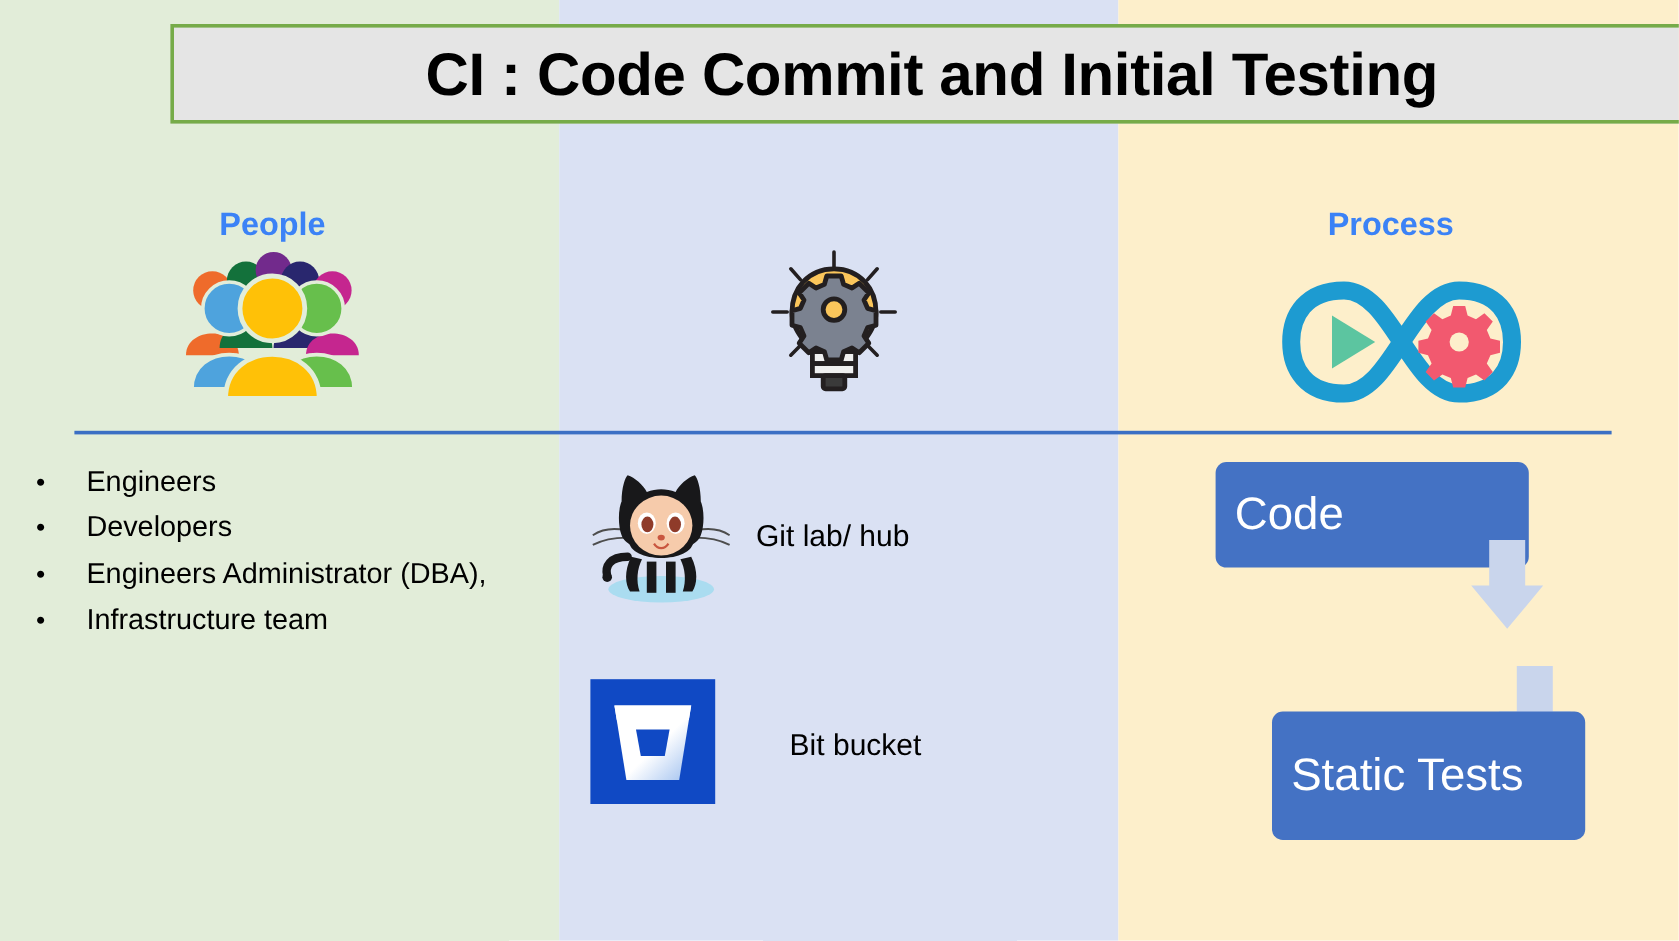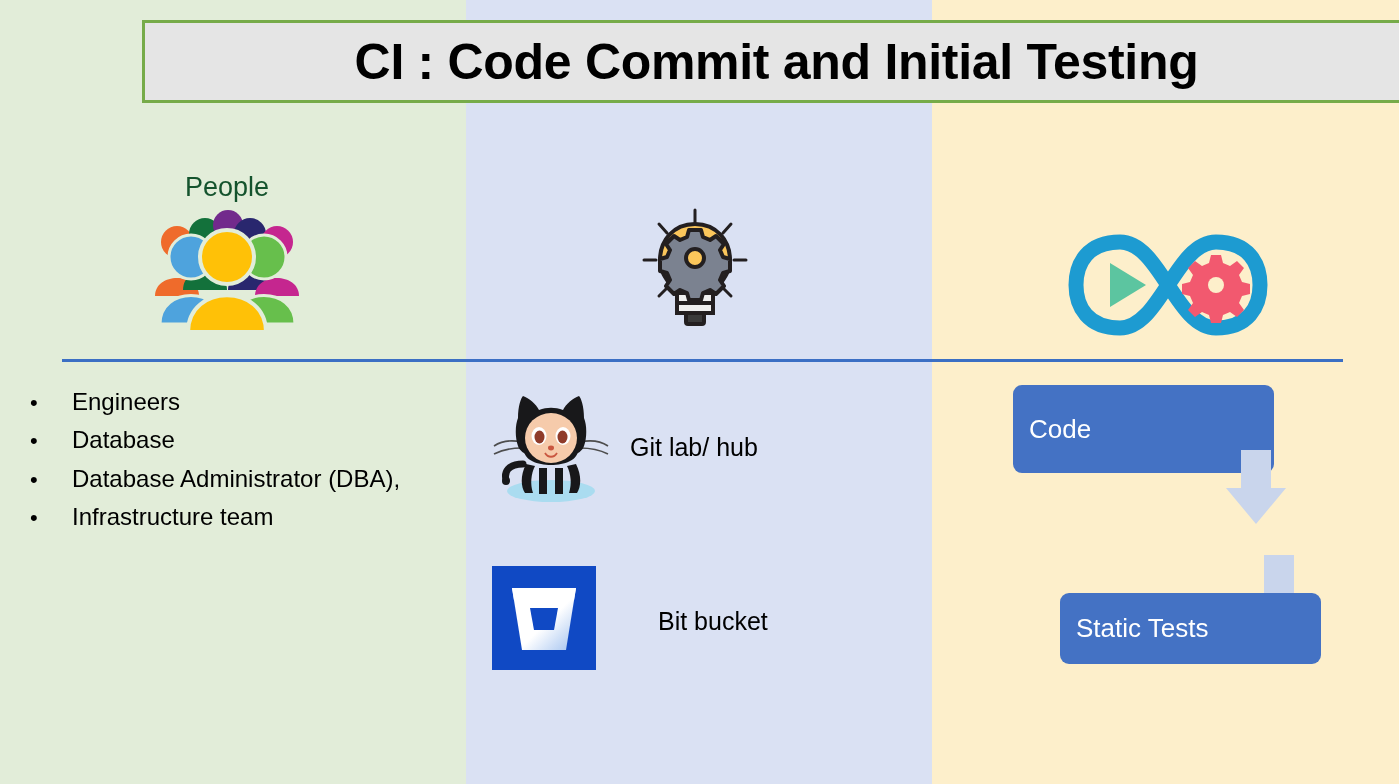--- a/index.html
+++ b/index.html
@@ -31,21 +31,21 @@
   }
   #title-text{
     font-size:50px;font-weight:bold;color:#000000;
     letter-spacing:-0.3px;white-space:nowrap;
     line-height:1;
   }
 
   
   .col-head{
     position:absolute;
-    font-size:27px;font-weight:normal;color:#14532d;
+    font-size:27px;font-weight:bold;color:#3b82f6;
     text-align:center;
   }
   #head-people{left:127px;top:172px;width:200px;}
   #head-technology{left:594px;top:169px;width:200px;}
   #head-process{left:1059px;top:172px;width:200px;}
 
   
   #divider{
     position:absolute;left:62px;top:359px;
     width:1281px;height:3px;background:#3b6fc4;
@@ -82,27 +82,27 @@
     font-size:25px;color:#000000;margin-left:28px;white-space:nowrap;
   }
   #tool-bitbucket .tool-label{margin-left:56px;}
 
   
   .flow-box{
     position:absolute;
     background:#4472c4;
     border-radius:9px;
     display:flex;align-items:center;
-    color:#ffffff;font-size:26px;
+    color:#ffffff;font-size:38px;
     box-sizing:border-box;
     padding-left:16px;
   }
   #flow-code{left:1013px;top:385px;width:261px;height:88px;}
   #flow-commit{left:1036px;top:490px;width:261px;height:87px;}
-  #flow-static{left:1060px;top:593px;width:261px;height:71px;}
+  #flow-static{left:1060px;top:593px;width:261px;height:107px;}
 
   .flow-arrow{position:absolute;width:62px;height:75px;}
   #arrow-1{left:1225px;top:450px;}
   #arrow-2{left:1248px;top:555px;}
 
   
   svg{display:block;overflow:visible;}
 </style>
 </head>
 <body>
@@ -111,20 +111,21 @@
 
   <div class="panel" id="panel-people"></div>
   <div class="panel" id="panel-technology"></div>
   <div class="panel" id="panel-process"></div>
 
   <div id="title-box">
     <div id="title-text">CI : Code Commit and Initial Testing</div>
   </div>
 
   <div class="col-head" id="head-people">People</div>
+  <div class="col-head" id="head-process">Process</div>
 
   <div class="icon-wrap" id="icon-people">
     <svg width="155" height="120" viewBox="0 0 155 120">
 
       <g>
 
         <circle cx="27" cy="30" r="16" fill="#ef6b2b"></circle>
         <path d="M5 84 C5 60 49 60 49 84 Z" fill="#ef6b2b"></path>
 
         <circle cx="55" cy="22" r="16" fill="#13713b"></circle>
@@ -195,25 +196,25 @@
 
   <div id="divider"></div>
 
   <div id="bullet-list">
     <div class="bullet-row">
       <span class="bullet-dot">•</span>
       <span>Engineers</span>
     </div>
     <div class="bullet-row">
       <span class="bullet-dot">•</span>
-      <span>Database</span>
+      <span>Developers</span>
     </div>
     <div class="bullet-row">
       <span class="bullet-dot">•</span>
-      <span>Database Administrator (DBA),</span>
+      <span>Engineers Administrator (DBA),</span>
     </div>
     <div class="bullet-row">
       <span class="bullet-dot">•</span>
       <span>Infrastructure team</span>
     </div>
   </div>
 
   <div class="tool-row" id="tool-github">
     <div class="tool-logo">
       <svg width="118" height="112" viewBox="0 0 118 112">

